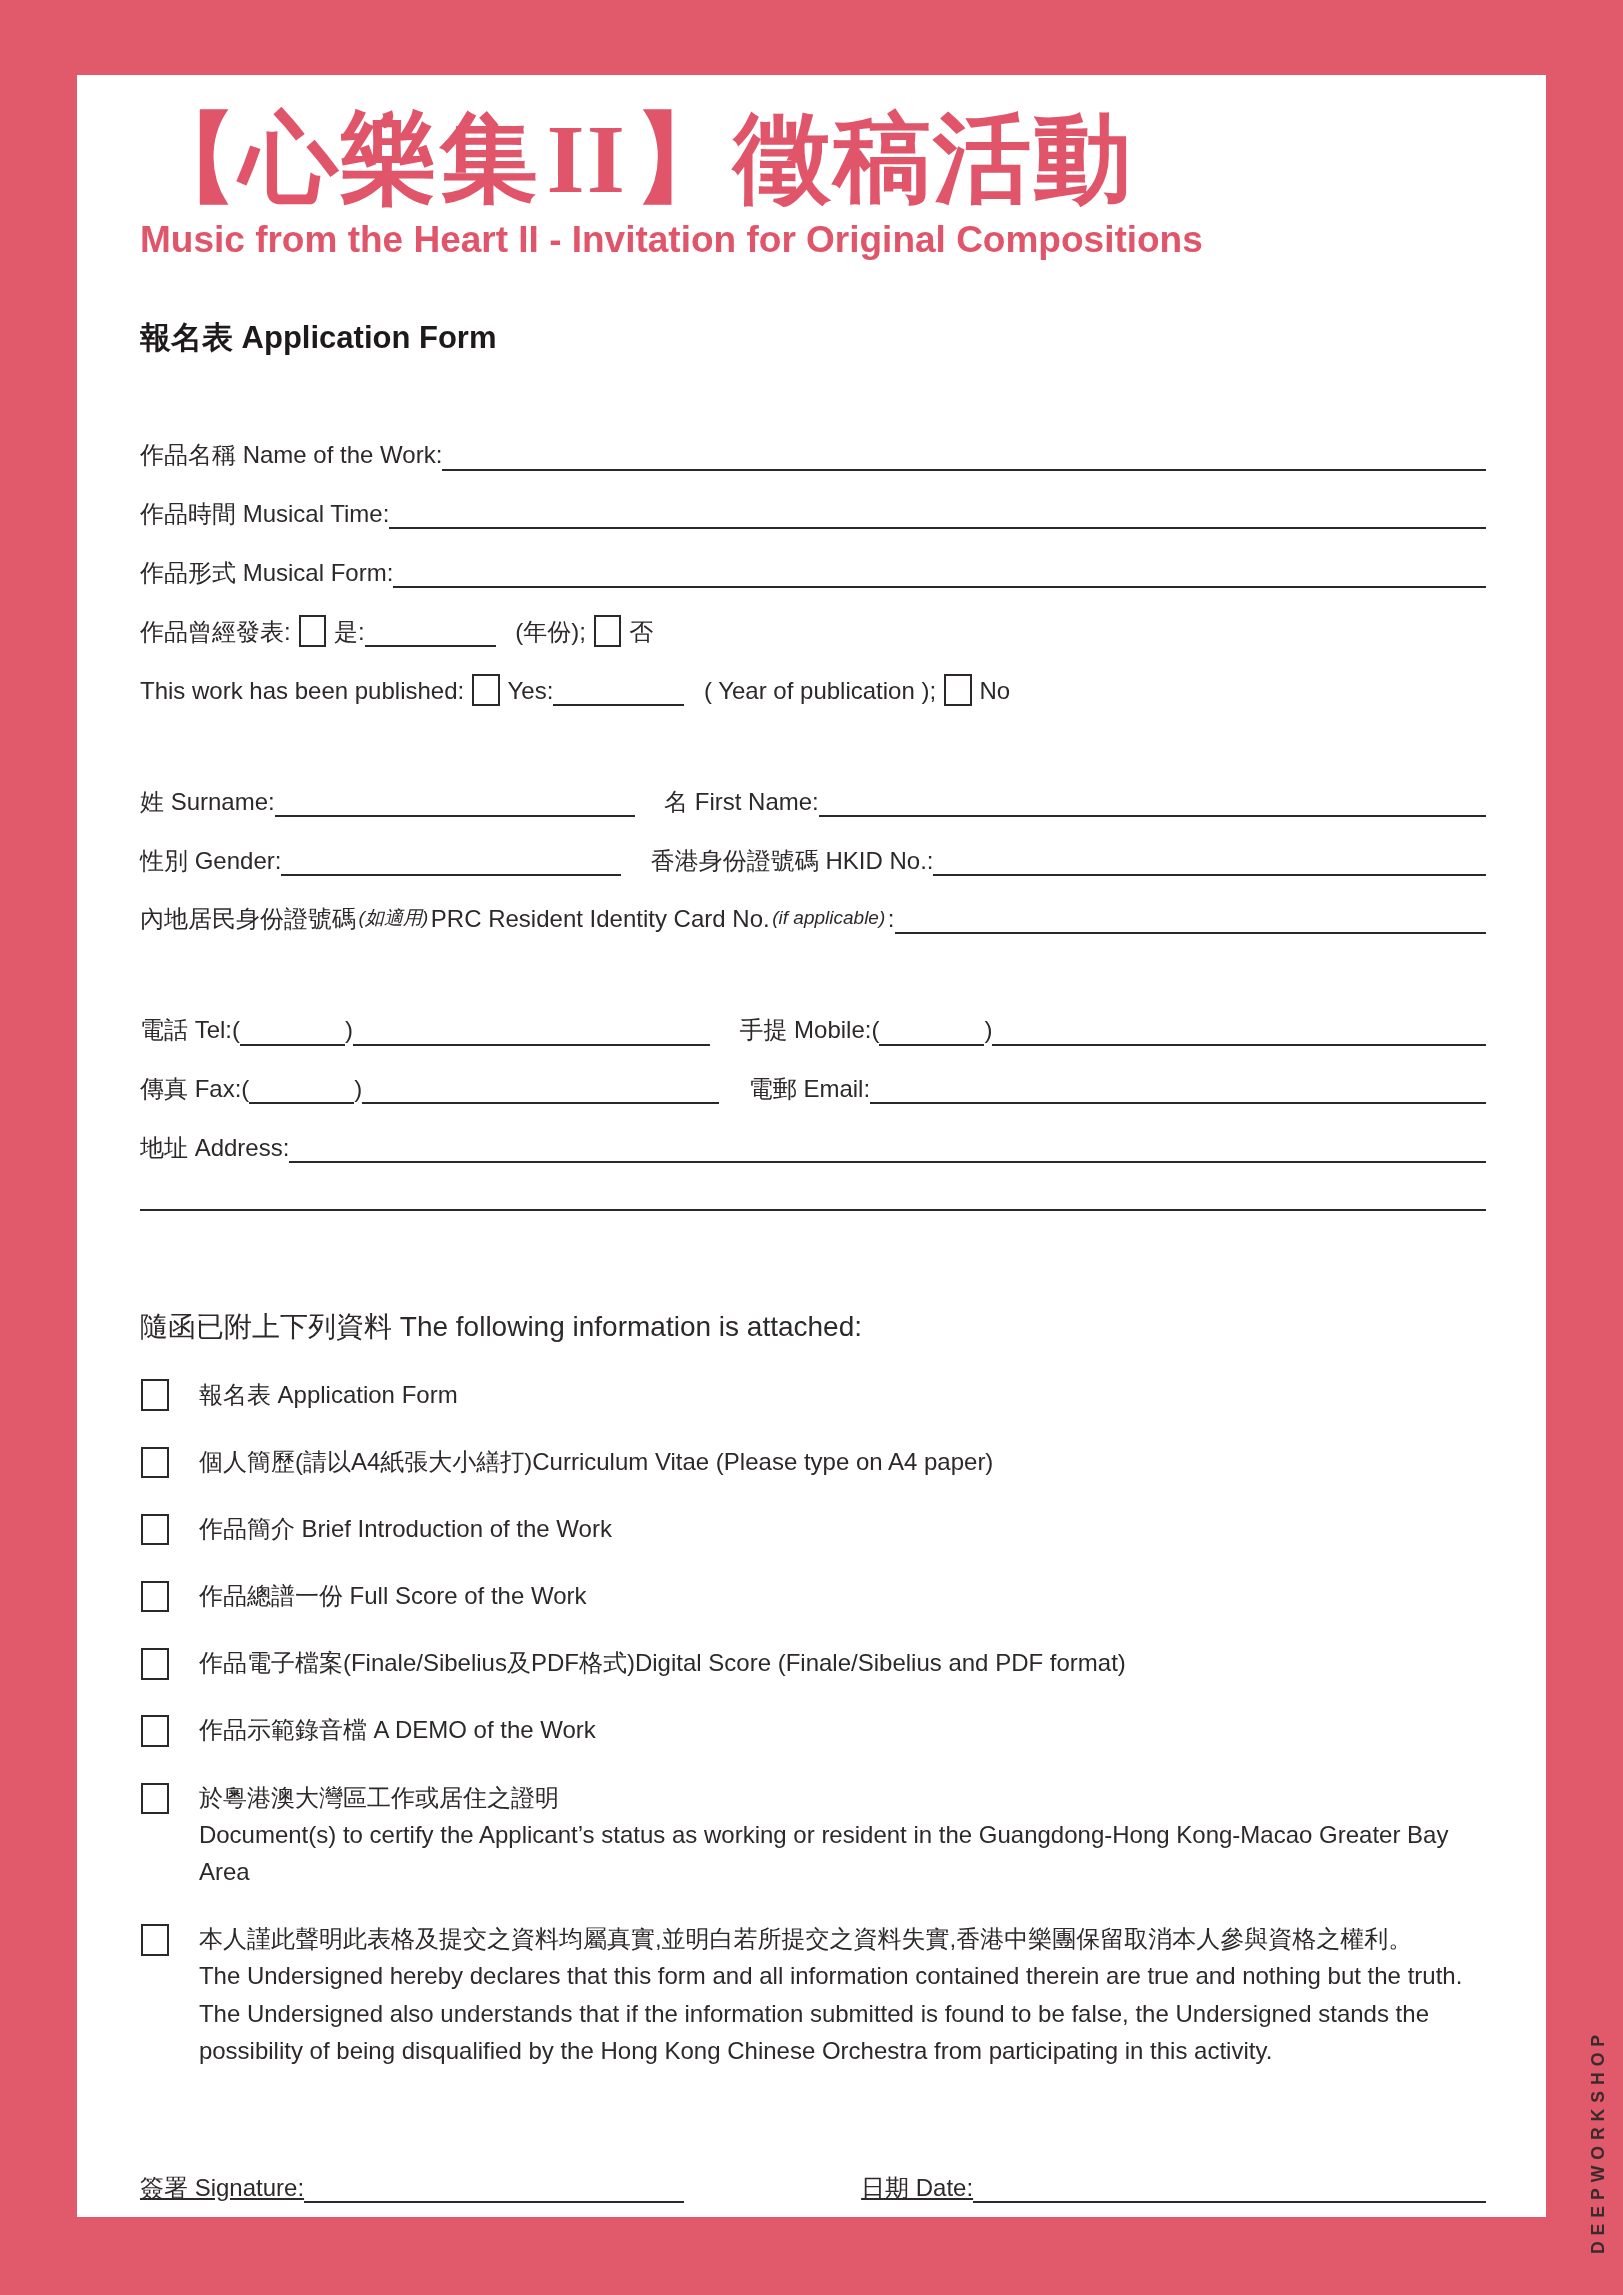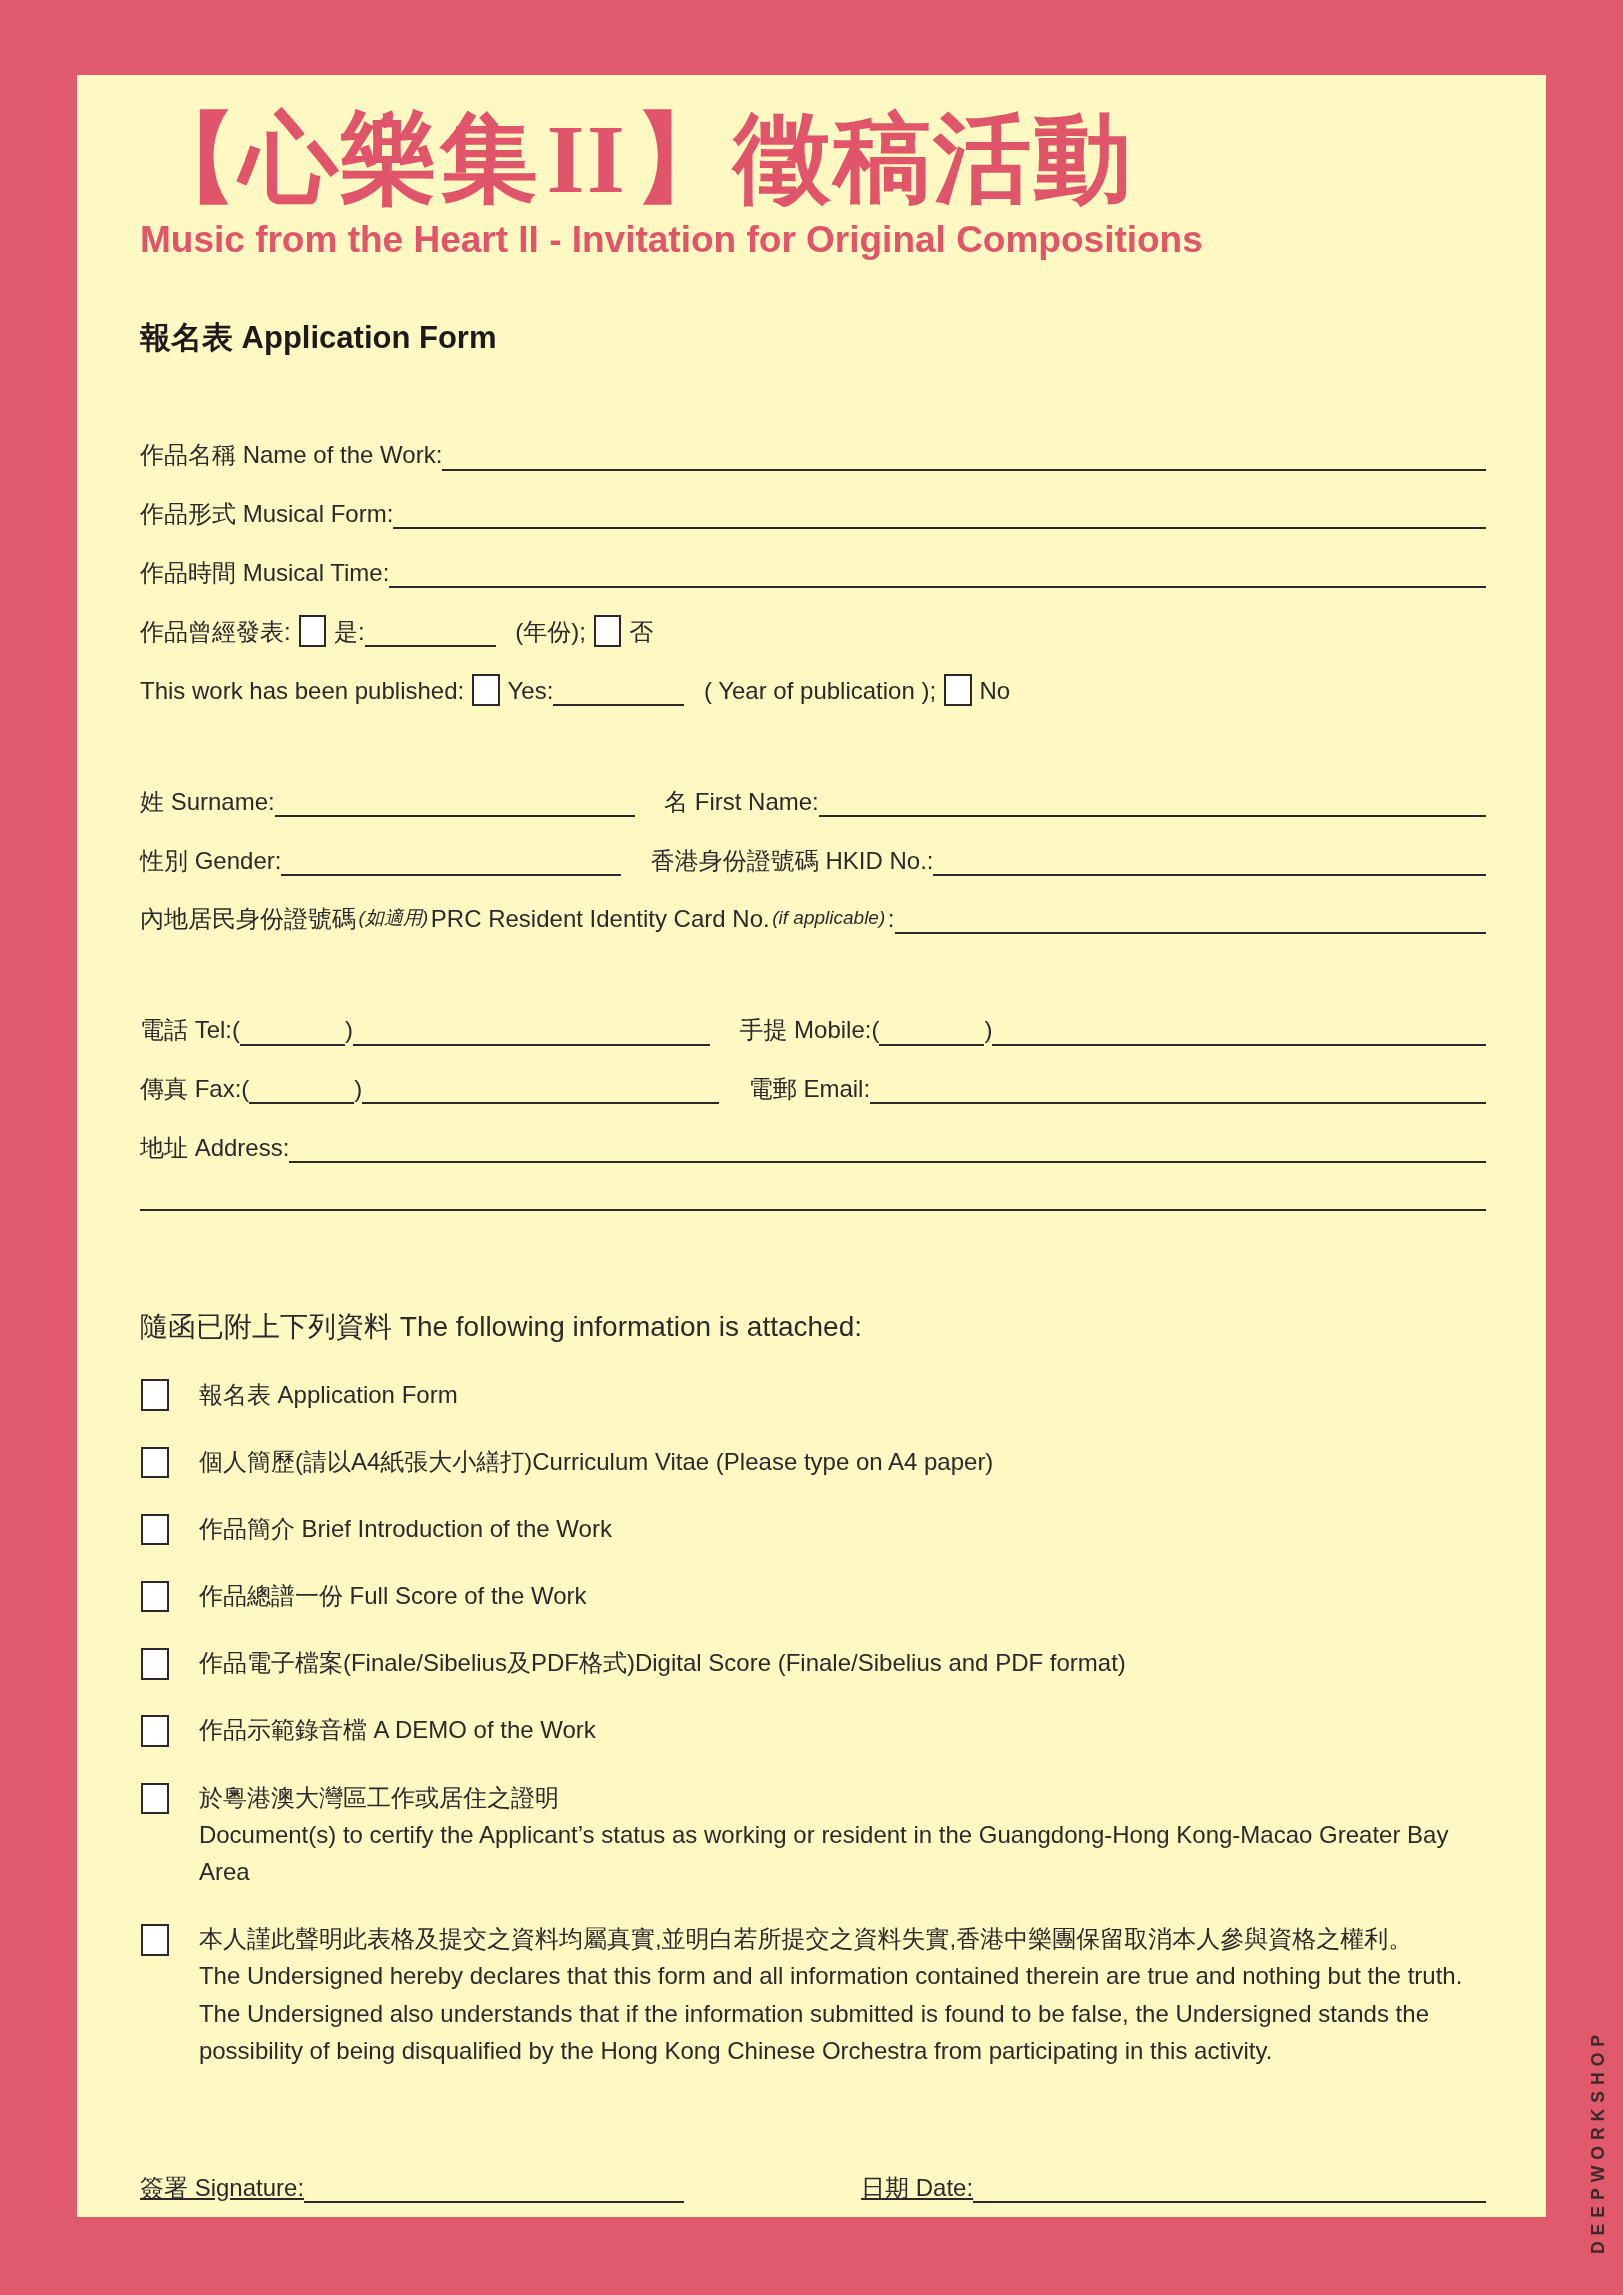--- a/index.html
+++ b/index.html
@@ -1,18 +1,18 @@
 <!DOCTYPE html>
 <html style="font-size:10.5px"><head>
 <meta charset="utf-8">
 <style>
   html,body{margin:0;padding:0;background:#E05A6B;}
   .canvas{position:relative;width:1623px;height:2295px;background:#E05A6B;
           font-family:"Liberation Sans",sans-serif;color:#2D292A;overflow:hidden;}
-  .page{position:absolute;left:77px;top:75px;width:1469px;height:2142px;background:#fef9c3;
+  .page{position:absolute;left:77px;top:75px;width:1469px;height:2142px;background:#ffffff;
         box-sizing:border-box;padding:31px 60px 0 63px;}
   .title{margin:0;font-size:98px;line-height:1.08;font-weight:900;color:#E0556A;letter-spacing:2px;white-space:nowrap;}
   .roman{font-family:"Liberation Serif",serif;font-weight:700;padding:0 6.5px;}
   .subtitle{margin:6.5px 0 0;font-size:37px;font-weight:bold;color:#E0556A;}
   .section-heading{margin:56px 0 0;font-size:31px;font-weight:bold;color:#1E1A1B;}
   .row{display:flex;align-items:flex-end;margin-top:27.5px;font-size:24px;line-height:1.3;white-space:nowrap;}
   .group{margin-top:80px;}
   .lbl{flex:0 0 auto;}
   .small{font-size:19px;padding:0 2.6px 3.3px 2.6px;font-style:italic;}
   .blank{border-bottom:2px solid #2C2829;flex:1 1 auto;min-width:26px;height:6.5px;}
@@ -38,25 +38,25 @@
     <h1 class="title"><span>【心樂集</span><span class="roman">II</span><span>】徵稿活動</span></h1>
     <h2 class="subtitle">Music from the Heart II - Invitation for Original Compositions</h2>
 
     <h3 class="section-heading">報名表 Application Form</h3>
 
     <div class="row group">
       <span class="lbl">作品名稱 Name of the Work:</span>
       <span class="blank"></span>
     </div>
     <div class="row">
-      <span class="lbl">作品形式 Musical Form:</span>
+      <span class="lbl">作品時間 Musical Time:</span>
       <span class="blank"></span>
     </div>
     <div class="row">
-      <span class="lbl">作品時間 Musical Time:</span>
+      <span class="lbl">作品形式 Musical Form:</span>
       <span class="blank"></span>
     </div>
 
     <div class="row">
       <span class="lbl">作品曾經發表:</span>
       <span class="cb"></span>
       <span class="lbl">是:</span>
       <span class="blank f w200"></span>
       <span class="lbl gap30">(年份);</span>
       <span class="cb"></span>

